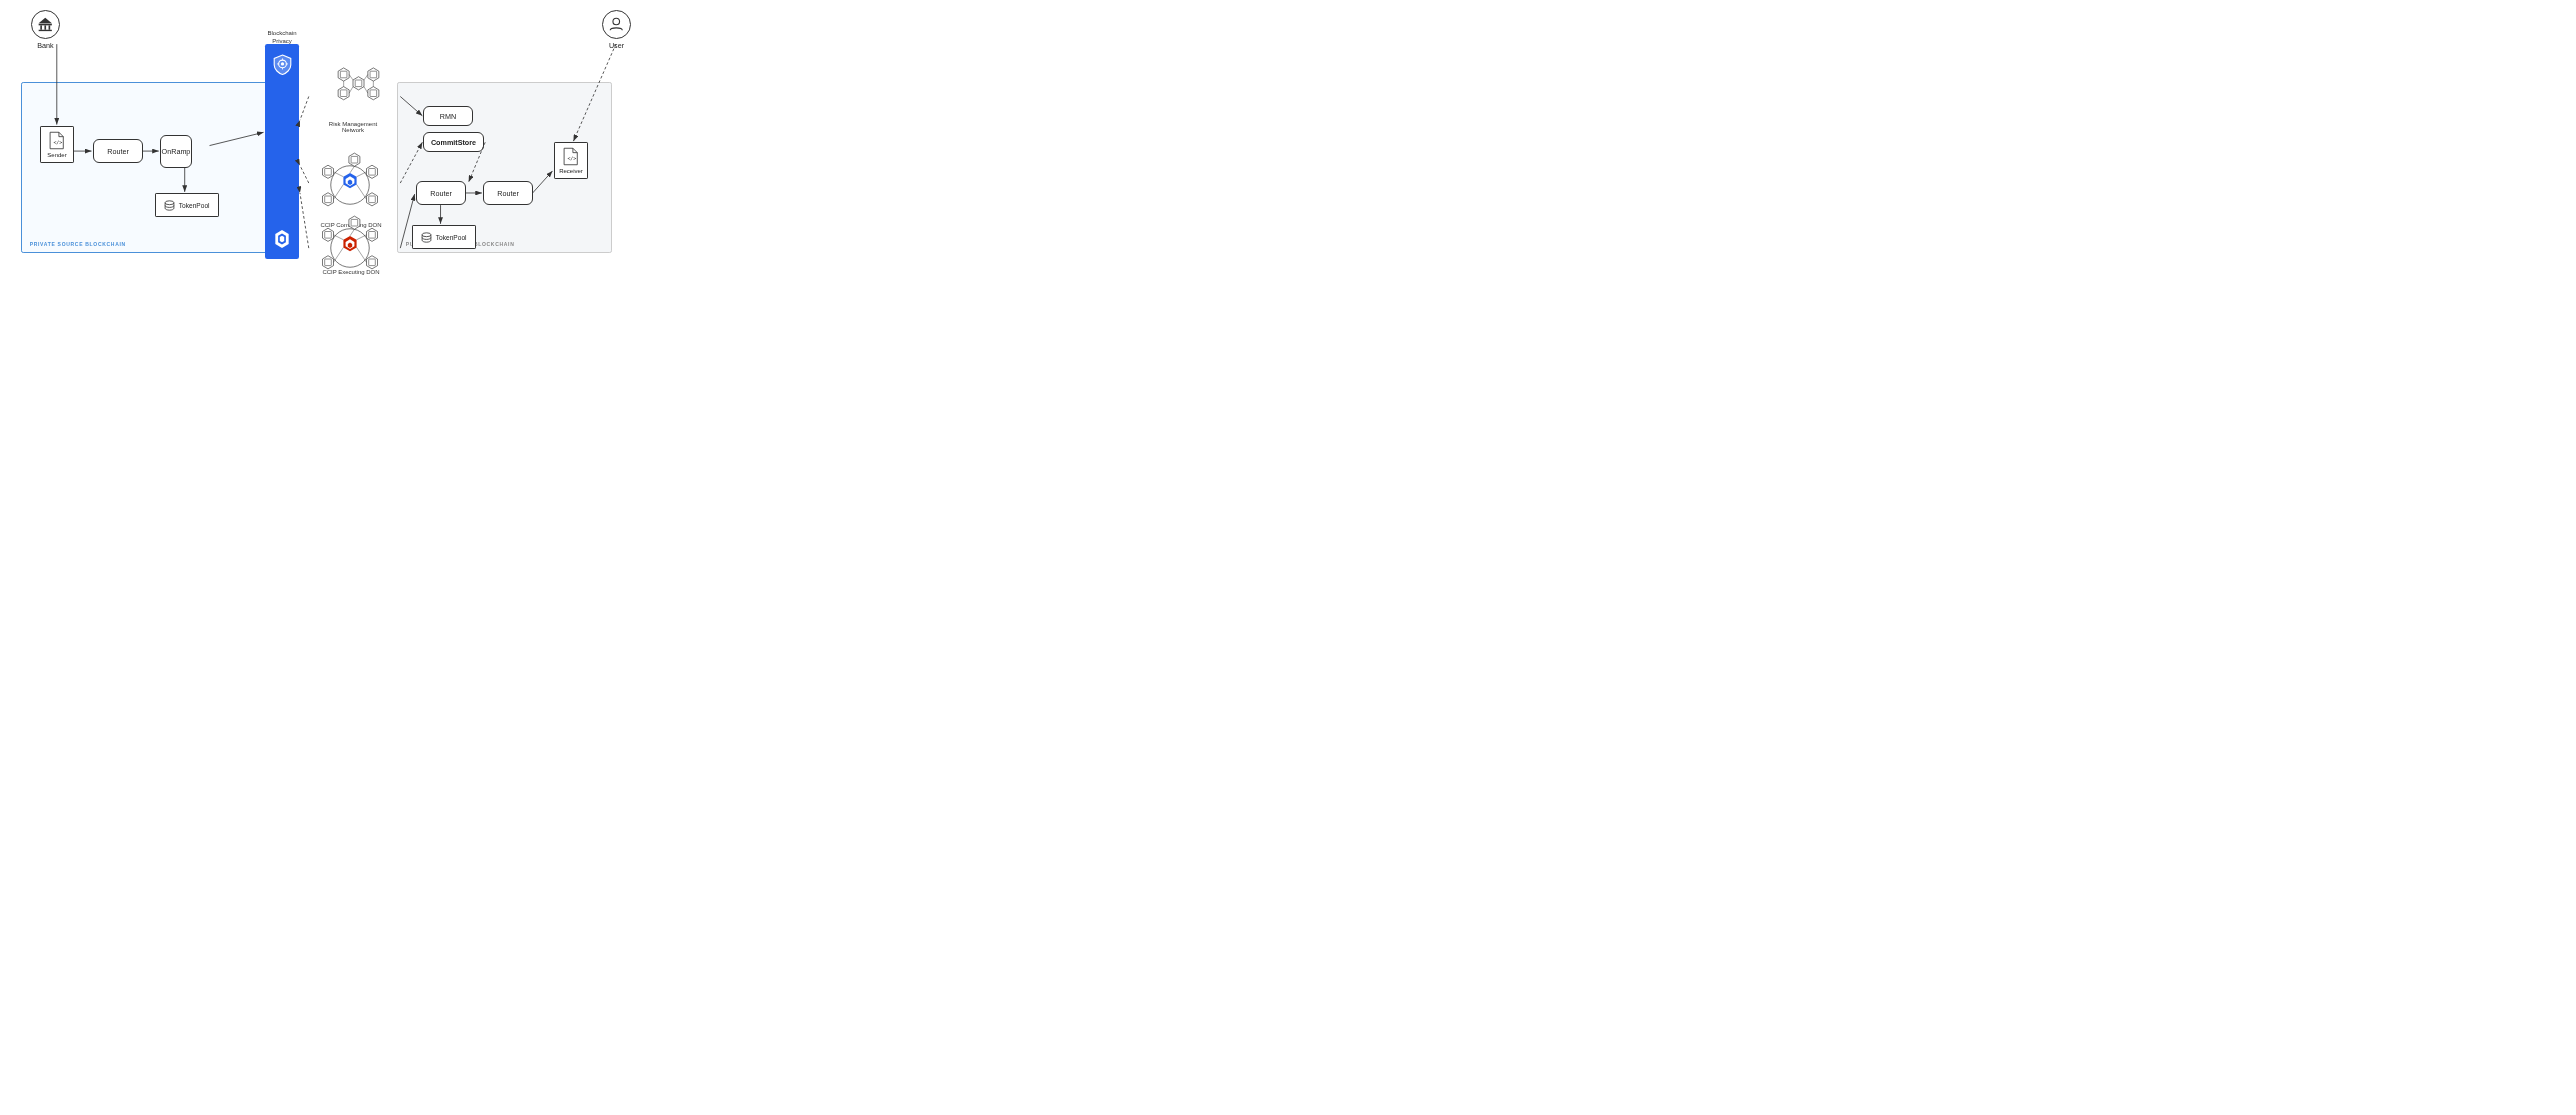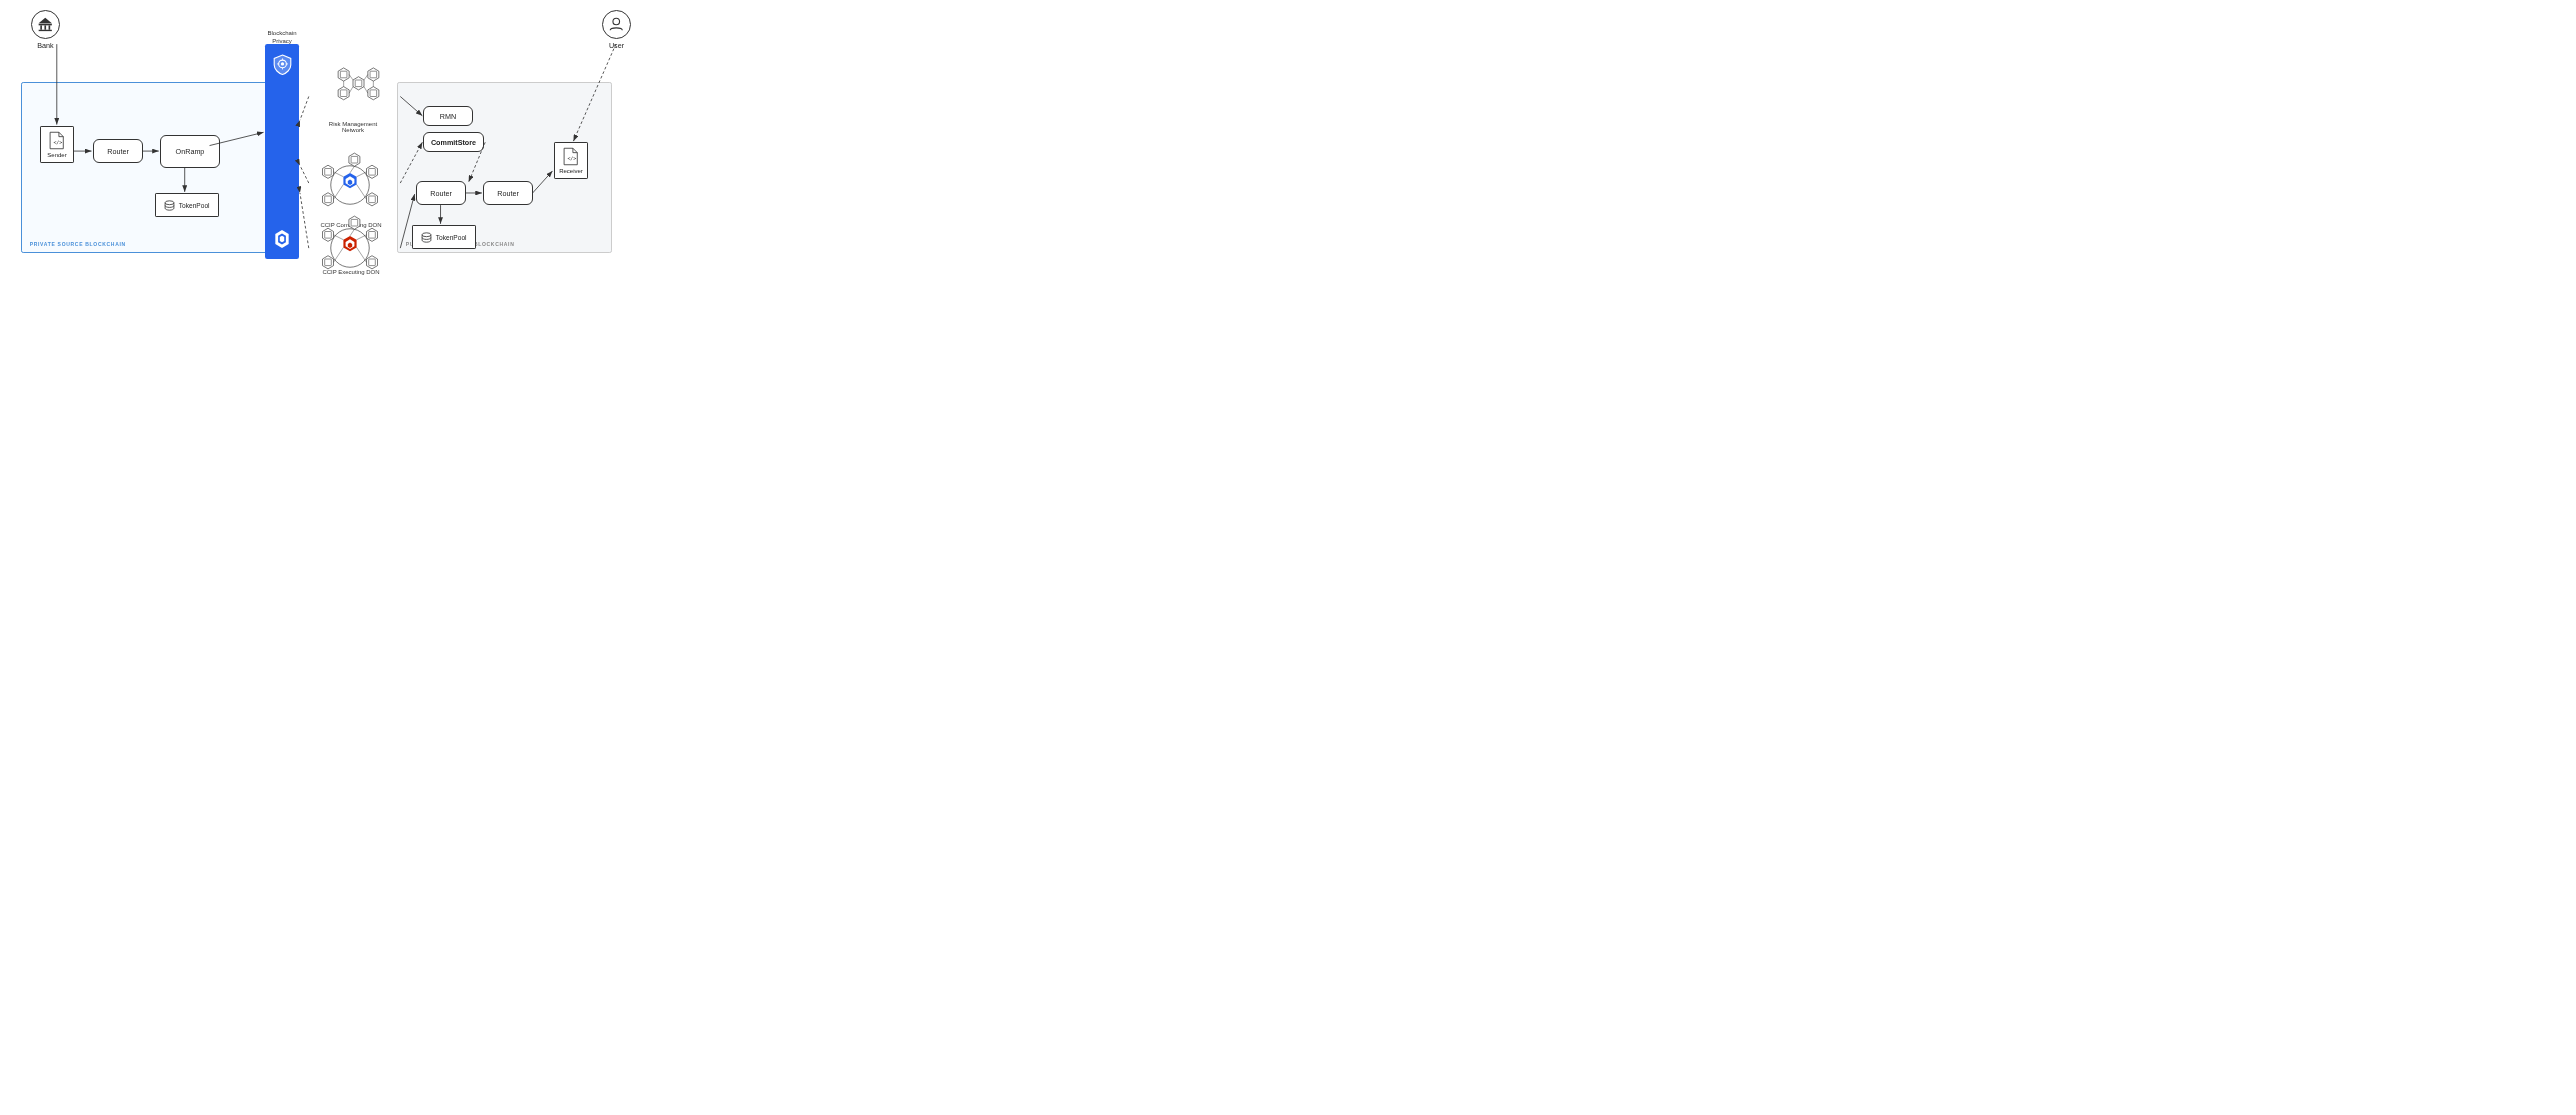--- a/index.html
+++ b/index.html
@@ -218,21 +218,21 @@
       <path d="M18 2 L18 10 L26 10" stroke="#333" stroke-width="1.5" fill="none"></path>
       <text x="8" y="24" font-size="9" fill="#333" font-family="monospace">&lt;/&gt;</text>
     </svg>
     <span style="font-size:6px;">Sender</span>
   </div>
 
   <div class="box" style="left:93px; top:139px; width:50px; height:24px;">
     <span>Router</span>
   </div>
 
-  <div class="box" style="left:160px; top:135px; width:60px; height:33px;">
+  <div class="box" style="left:160px; top:135px; width:32px; height:33px;">
     <span>OnRamp</span>
   </div>
 
   <div class="box box-icon" style="left:155px; top:193px; width:64px; height:24px; flex-direction:row; gap:3.3px;">
     <svg width="11" height="11" viewBox="0 0 20 20" fill="none" xmlns="http://www.w3.org/2000/svg">
       <ellipse cx="10" cy="5" rx="8" ry="3.5" stroke="#333" stroke-width="1.5" fill="white"></ellipse>
       <path d="M2 5 L2 10 C2 11.9 5.6 13.5 10 13.5 C14.4 13.5 18 11.9 18 10 L18 5" stroke="#333" stroke-width="1.5" fill="none"></path>
       <path d="M2 10 L2 15 C2 16.9 5.6 18.5 10 18.5 C14.4 18.5 18 16.9 18 15 L18 10" stroke="#333" stroke-width="1.5" fill="none"></path>
     </svg>
     <span>TokenPool</span>

